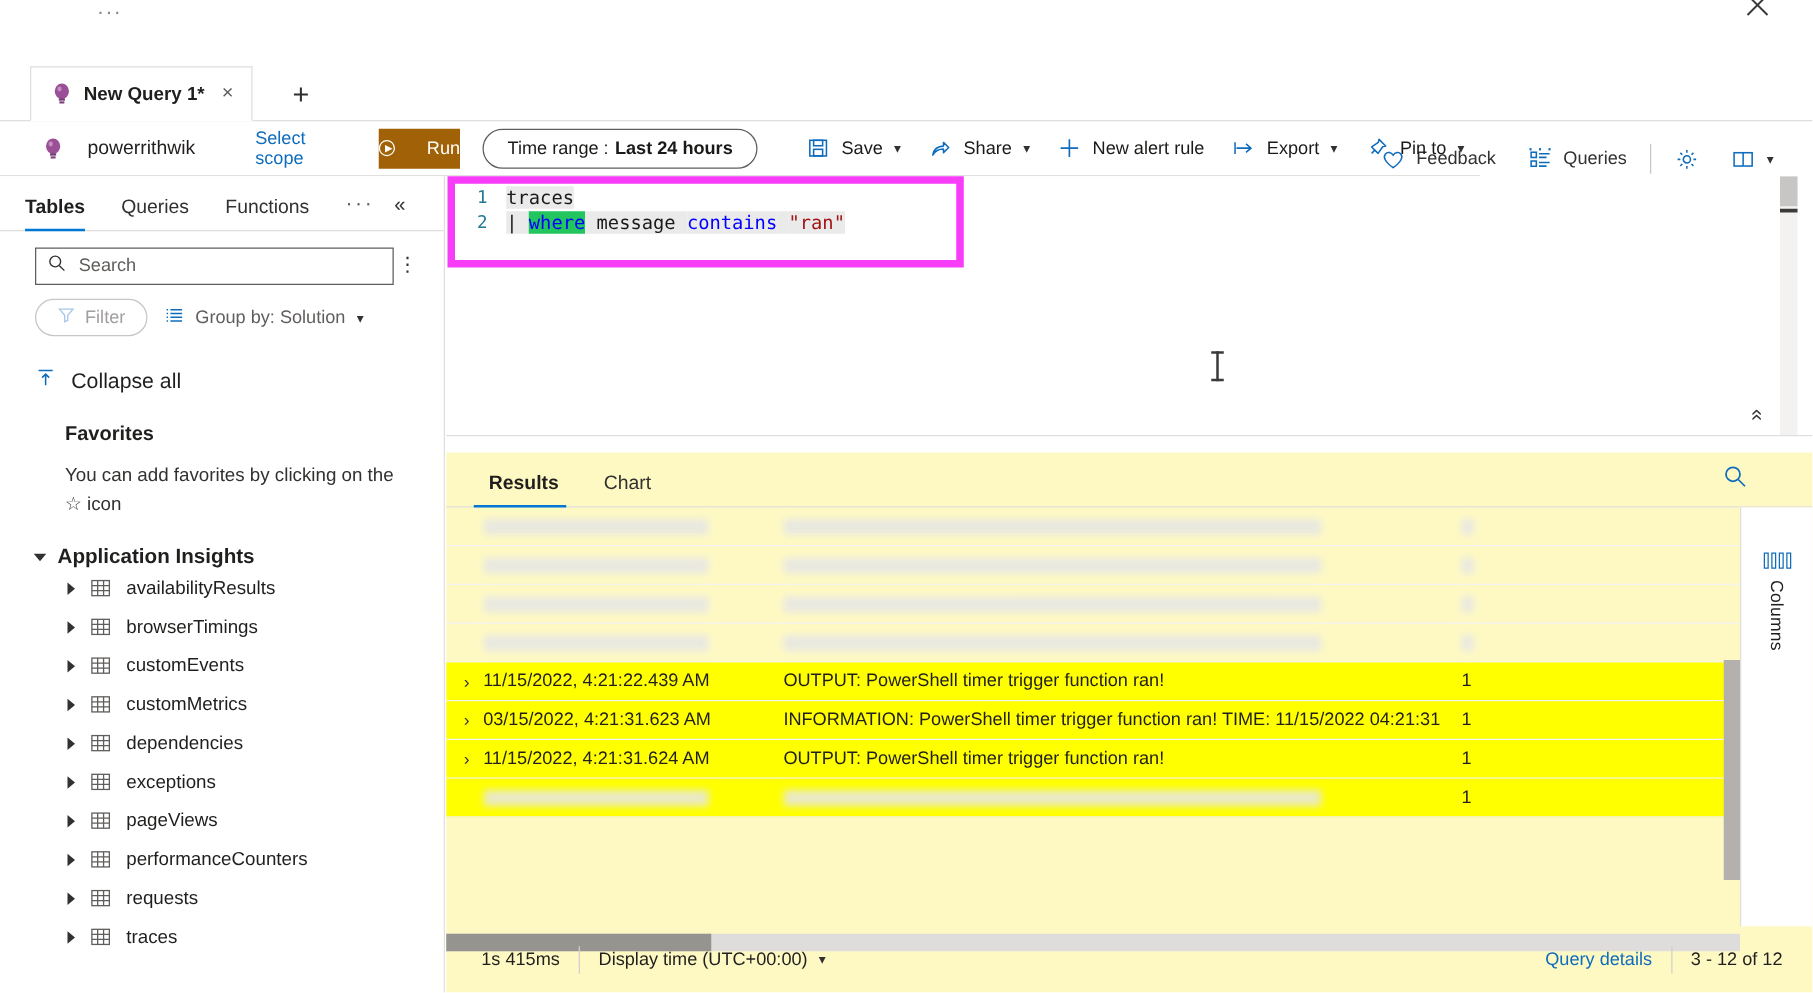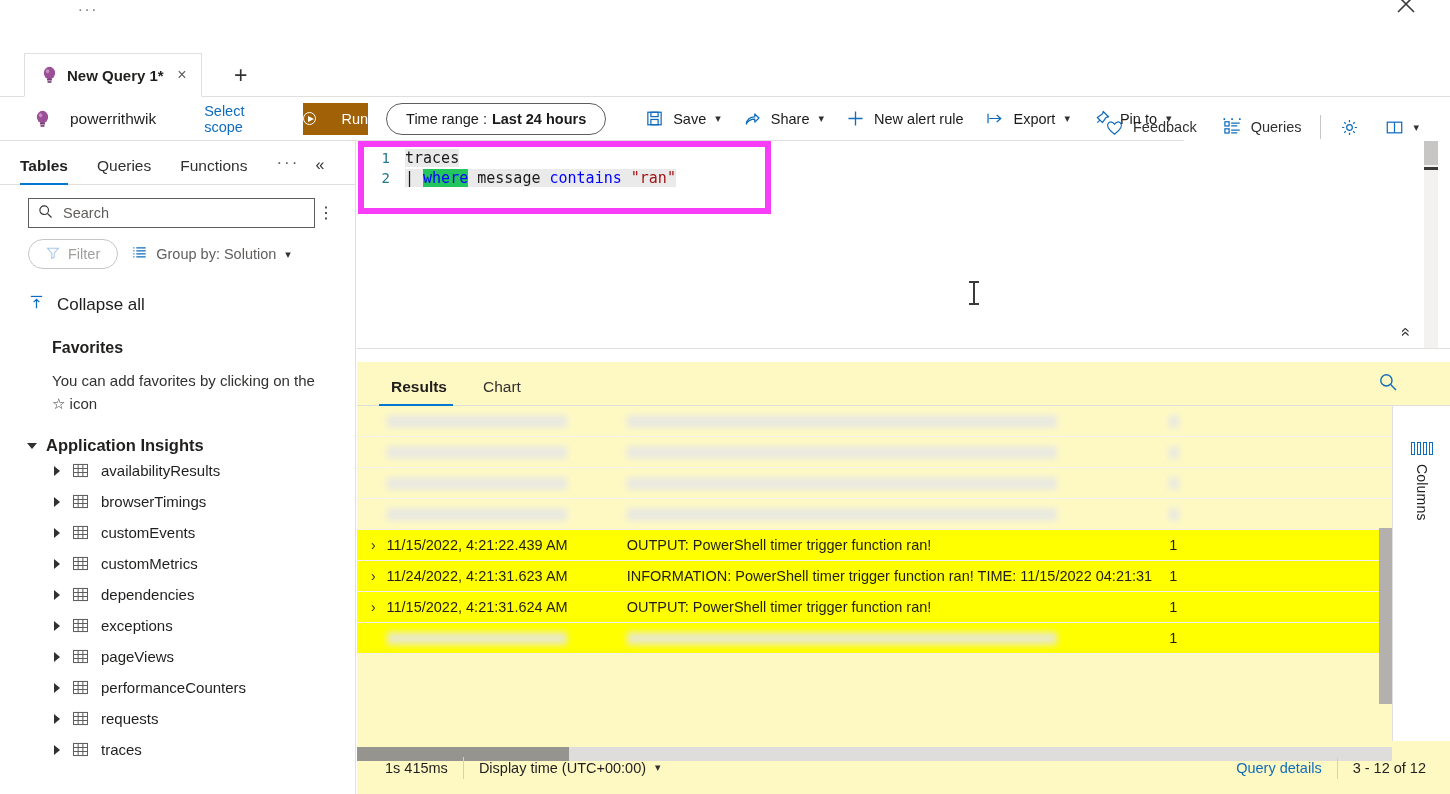--- a/index.html
+++ b/index.html
@@ -673,21 +673,21 @@
             </div>
           </div>
           <div class="grow hl">
             <div class="gc-exp">›</div>
             <div class="gc-ts">11/15/2022, 4:21:22.439 AM</div>
             <div class="gc-msg">OUTPUT: PowerShell timer trigger function ran!</div>
             <div class="gc-sev">1</div>
           </div>
           <div class="grow hl">
             <div class="gc-exp">›</div>
-            <div class="gc-ts">11/24/2022, 4:21:31.623 AM</div>
+            <div class="gc-ts">03/15/2022, 4:21:31.623 AM</div>
             <div class="gc-msg">INFORMATION: PowerShell timer trigger function ran! TIME: 11/15/2022 04:21:31</div>
             <div class="gc-sev">1</div>
           </div>
           <div class="grow hl">
             <div class="gc-exp">›</div>
             <div class="gc-ts">11/15/2022, 4:21:31.624 AM</div>
             <div class="gc-msg">OUTPUT: PowerShell timer trigger function ran!</div>
             <div class="gc-sev">1</div>
           </div>
           <div class="grow hl">

